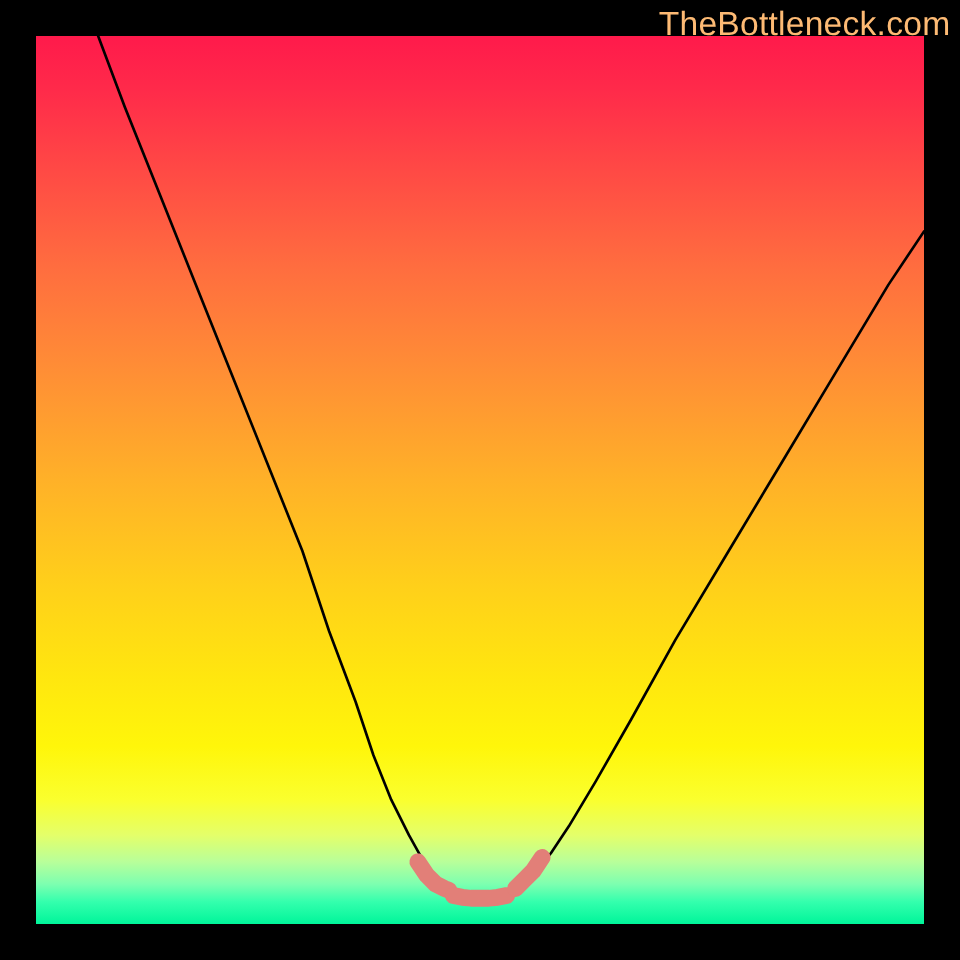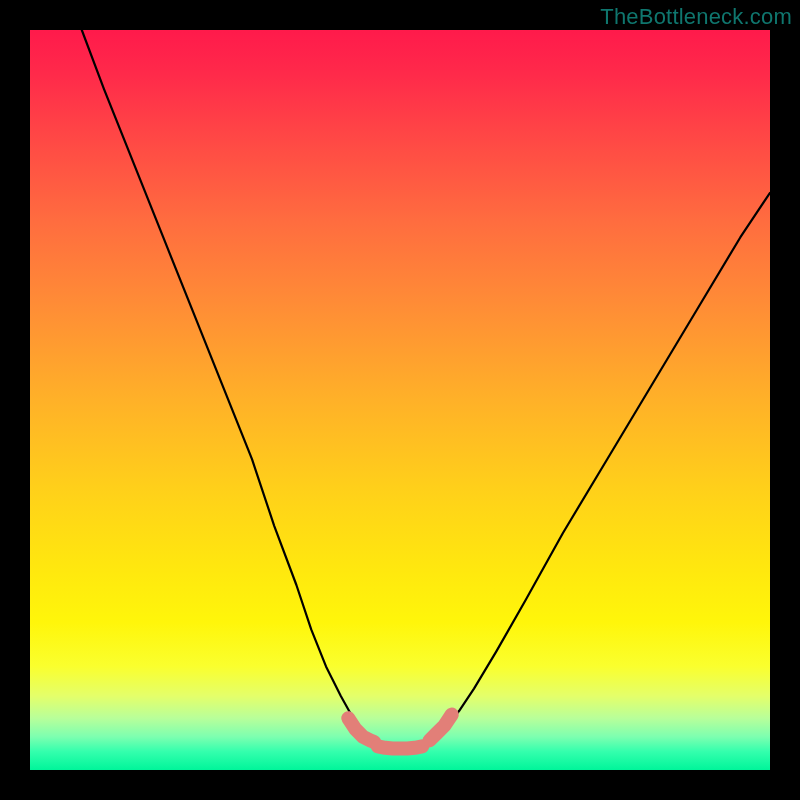--- a/index.html
+++ b/index.html
@@ -45,22 +45,22 @@
     position: absolute;
     left: 0;
     top: 0;
     width: 740px;
     height: 740px;
   }
   .watermark {
     position: absolute;
     top: 4px;
     right: 8px;
-    color: #0f766e;
-    font-size: 22px;
+    color: #fdba74;
+    font-size: 28px;
     font-weight: 500;
     letter-spacing: 0.2px;
     user-select: none;
   }
 </style>
 </head>
 <body>
 
 <div class="outer">
   <div class="plot">

